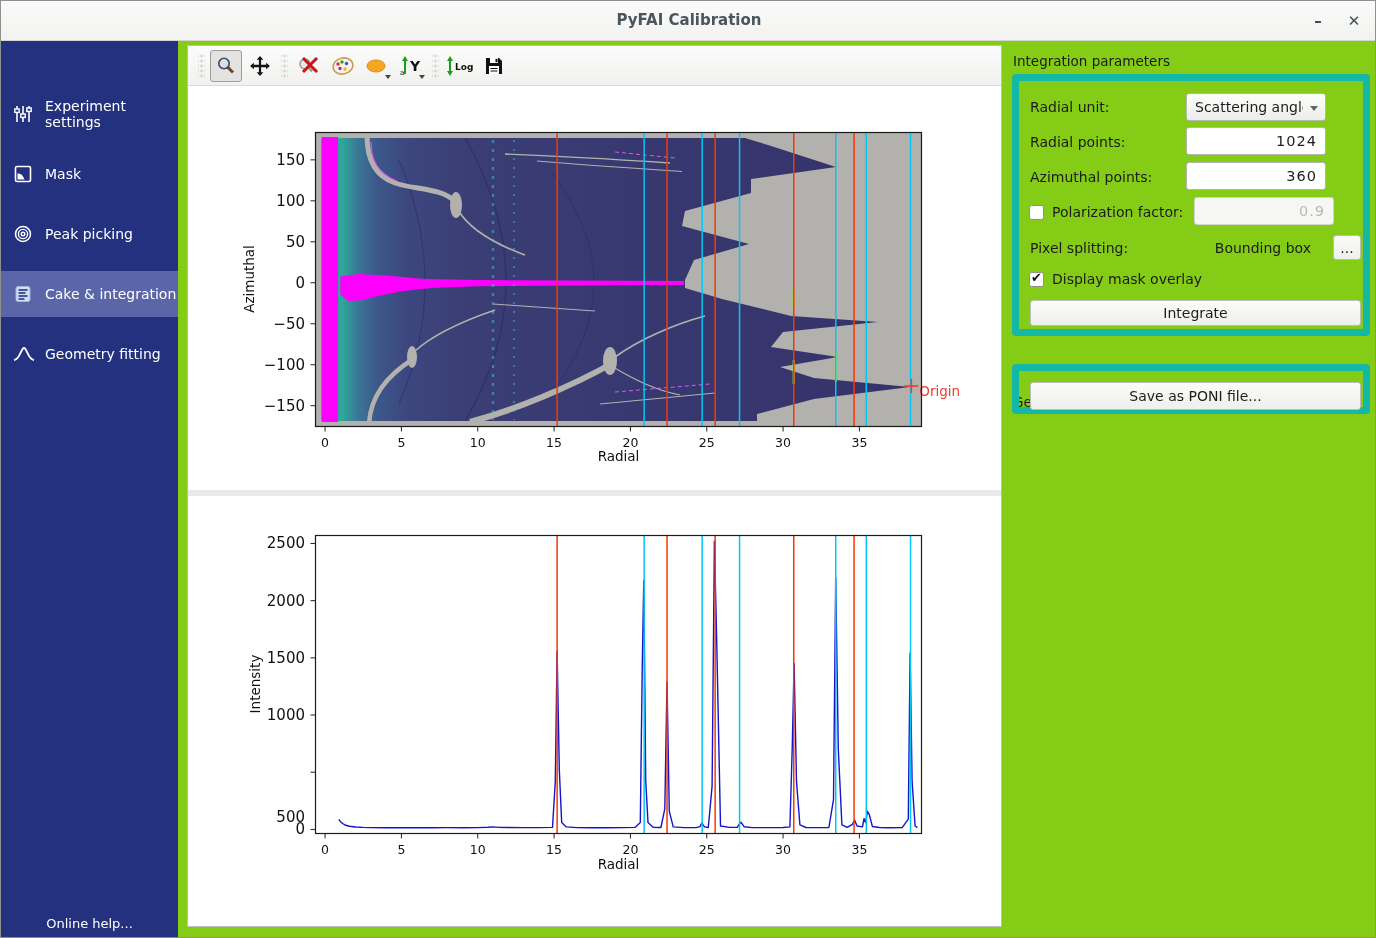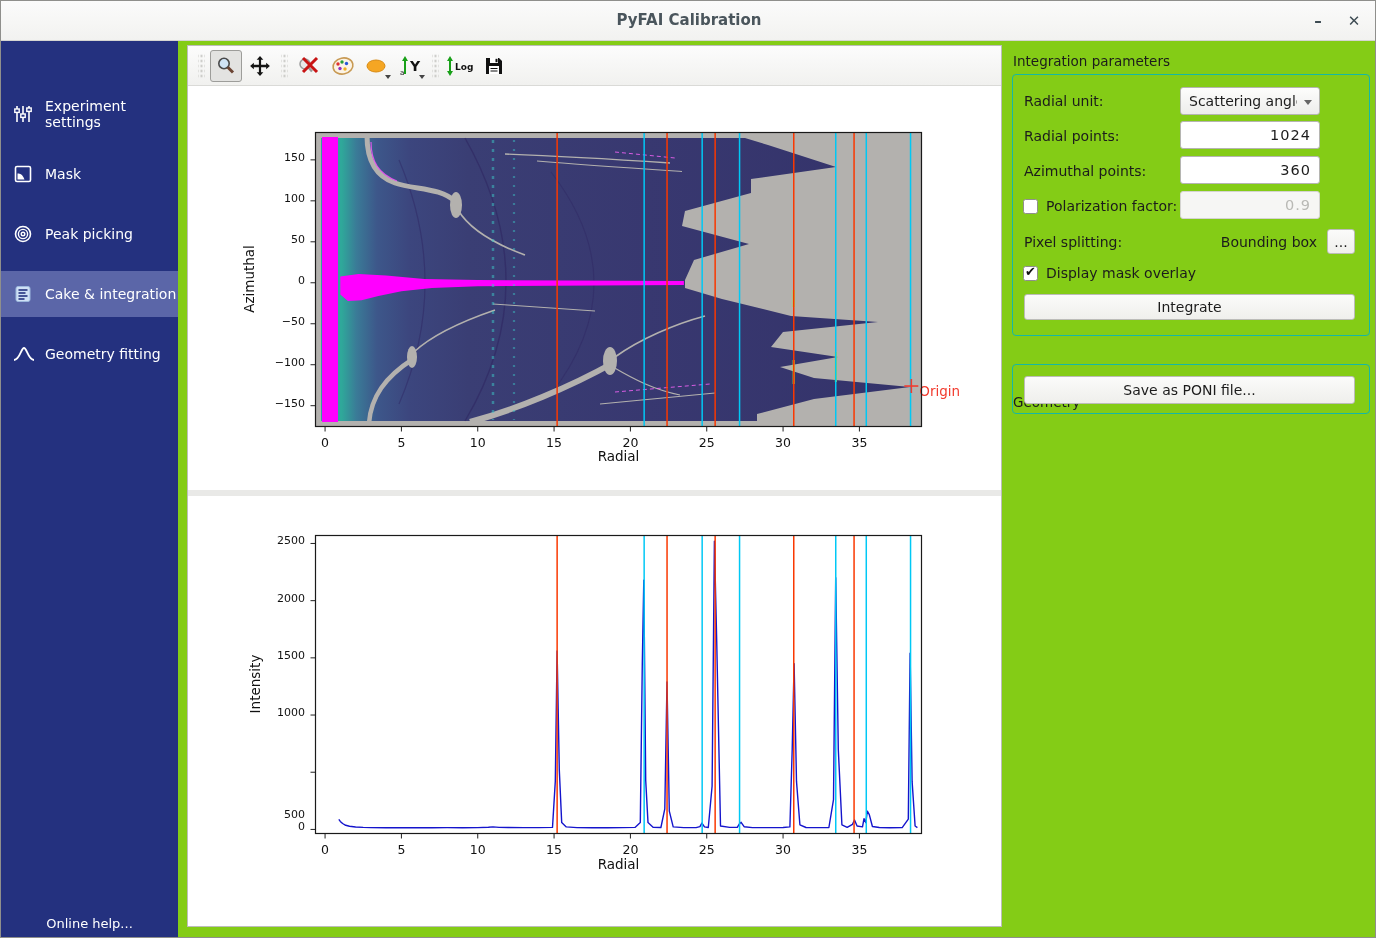--- a/index.html
+++ b/index.html
@@ -39,37 +39,37 @@
   .caret{position:absolute;right:1px;bottom:2px;width:0;height:0;
     border-left:3.5px solid transparent;border-right:3.5px solid transparent;border-top:4px solid #444;}
 
   
   .figure{position:absolute;left:0;background:#fff;}
   #fig2d{top:46px;width:813px;height:398px;}
   #splitter{position:absolute;top:444px;left:0;width:813px;height:6px;background:#e9e9e7;}
   #fig1d{top:450px;width:813px;height:402px;}
   .axsvg{position:absolute;overflow:visible;}
   .xtick{position:absolute;transform:translateX(-50%);font-size:12.5px;color:#111;white-space:nowrap;}
-  .ytick{position:absolute;width:52px;text-align:right;font-size:11px;color:#111;white-space:nowrap;}
+  .ytick{position:absolute;width:52px;text-align:right;font-size:15px;color:#111;white-space:nowrap;}
   .xlabel{position:absolute;left:127px;width:607px;text-align:center;font-size:13.5px;color:#111;}
   .ylabel{position:absolute;transform:translate(-50%,-50%) rotate(-90deg);font-size:13.5px;color:#111;white-space:nowrap;}
 
   #plot-status{position:absolute;left:0;top:852px;width:813px;height:28px;background:#ededeb;
     border-top:1px solid #d2d2cf;font-size:13.5px;color:#1a1a1a;display:flex;align-items:center;padding-left:8px;}
   #plot-status b{font-weight:bold;}
   #plot-status .gap{width:14px;}
 
   
   .group-title{position:absolute;font-size:13.5px;color:#1c1c1c;}
-  .groupbox{position:absolute;border:1px solid #14b8a6;border-radius:4px;background:transparent;}
+  .groupbox{position:absolute;border:7px solid #14b8a6;border-radius:4px;background:transparent;}
   .flabel{position:absolute;font-size:14px;color:#1c1c1c;white-space:nowrap;}
   .field{position:absolute;height:28px;border:1px solid #b5b5b1;border-radius:3px;background:#fff;
     font-size:14.5px;color:#1c1c1c;text-align:right;padding:0 8px;display:flex;align-items:center;justify-content:flex-end;
     letter-spacing:1px;}
-  .field.disabled{background:#f6f6f4;border-color:#d4d4d0;color:#b9b9b5;}
+  .field.disabled{background:#f6f6f4;border-color:#d4d4d0;color:#b9b9b5;margin-left:8px;}
   .combo{position:absolute;height:28px;border:1px solid #b5b5b1;border-radius:3px;
     background:linear-gradient(#fdfdfc,#ededeb);display:flex;align-items:center;font-size:14px;color:#1c1c1c;
     padding:0 22px 0 8px;}
   .combo .arrow{position:absolute;right:7px;top:12px;width:0;height:0;
     border-left:4px solid transparent;border-right:4px solid transparent;border-top:5px solid #666;}
   .checkbox{position:absolute;width:15px;height:15px;border:1px solid #8f8f8b;border-radius:2.5px;background:#fff;}
   .checkbox.checked::after{content:"✔";position:absolute;left:1px;top:-3px;font-size:13px;color:#111;}
   .pushbtn{position:absolute;border:1px solid #bcbcb8;border-radius:3px;
     background:linear-gradient(#fbfbfa,#efefec);font-size:14px;color:#1c1c1c;
     display:flex;align-items:center;justify-content:center;}

